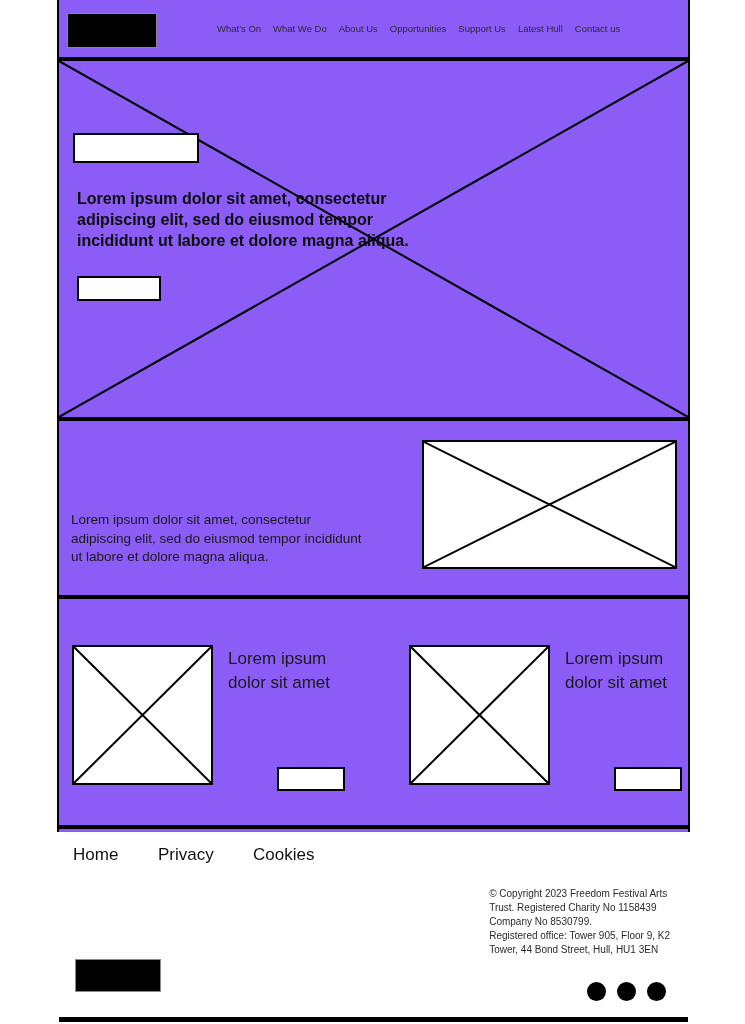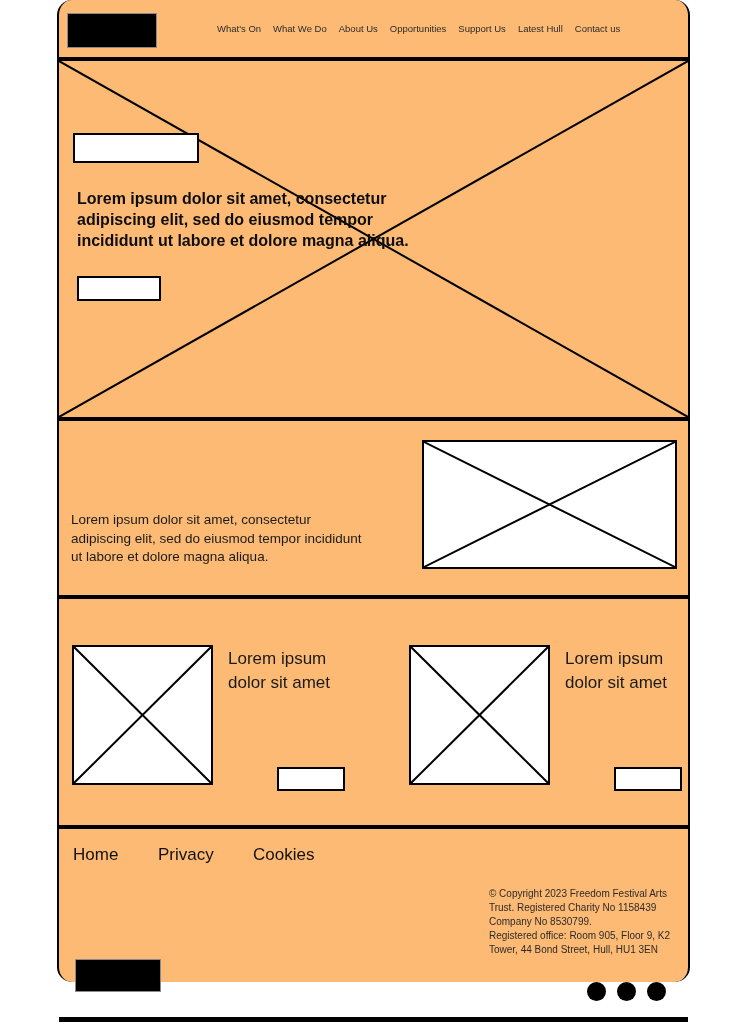--- a/index.html
+++ b/index.html
@@ -1,23 +1,22 @@
 <!DOCTYPE html>
 <html><head>
 <meta charset="utf-8">
 <style>
   * { margin: 0; padding: 0; box-sizing: border-box; }
   html, body { width: 745px; height: 1024px; background: #ffffff; }
   body { font-family: "Liberation Sans", sans-serif; color: #000; position: relative; }
 
   .page {
-    position: absolute; left: 57px; top: 0; width: 633px; height: 982px;
+    position: absolute; left: 57px; top: 0; width: 633px; height: 832px;
     border-left: 2px solid #000; border-right: 2px solid #000;
-    background: #fdba74;
-    border-radius: 15px;
+    background: #8b5cf6;
   }
   .section { position: relative; width: 100%; border-bottom: 4px solid #000; }
 
   
   .header { height: 61px; }
   .logo-box {
     position: absolute; left: 8px; top: 13px; width: 90px; height: 35px;
     background: #000; border: 1px solid #8a8a8a;
   }
   .nav {
@@ -180,21 +179,21 @@
 
   <div class="section footer">
     <a href="#" class="footer-link l0">Home</a>
     <a href="#" class="footer-link l1">Privacy</a>
     <a href="#" class="footer-link l2">Cookies</a>
 
     <div class="copyright">
       <div class="line">© Copyright 2023 Freedom Festival Arts</div>
       <div class="line">Trust. Registered Charity No 1158439</div>
       <div class="line">Company No 8530799.</div>
-      <div class="line">Registered office: Room 905, Floor 9, K2</div>
+      <div class="line">Registered office: Tower 905, Floor 9, K2</div>
       <div class="line">Tower, 44 Bond Street, Hull, HU1 3EN</div>
     </div>
 
     <div class="footer-logo"></div>
 
     <div class="social">
       <div class="dot"></div>
       <div class="dot"></div>
       <div class="dot"></div>
     </div>

